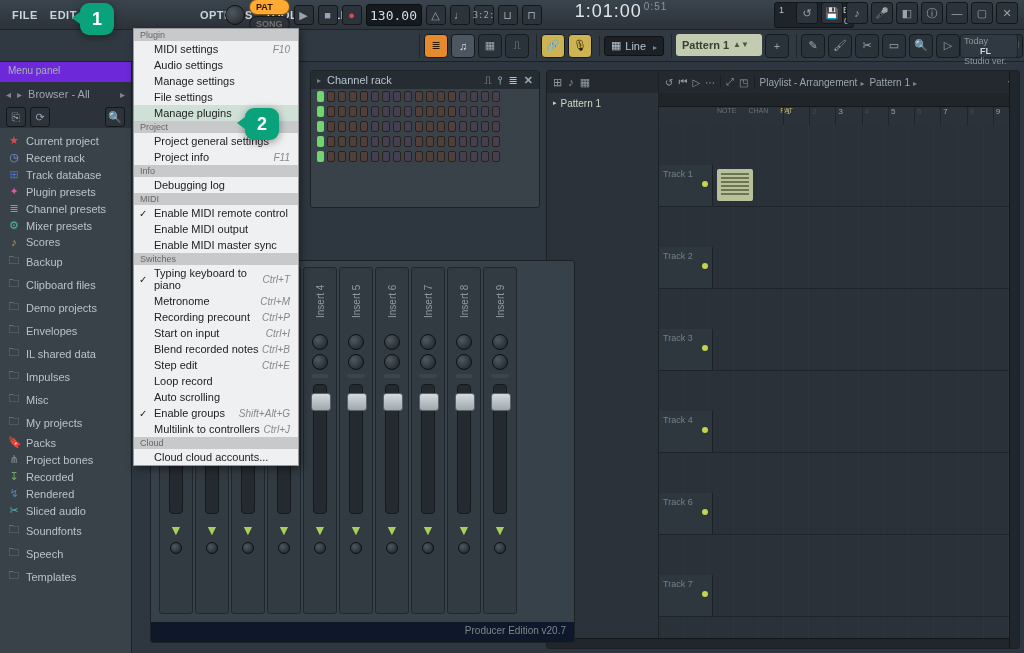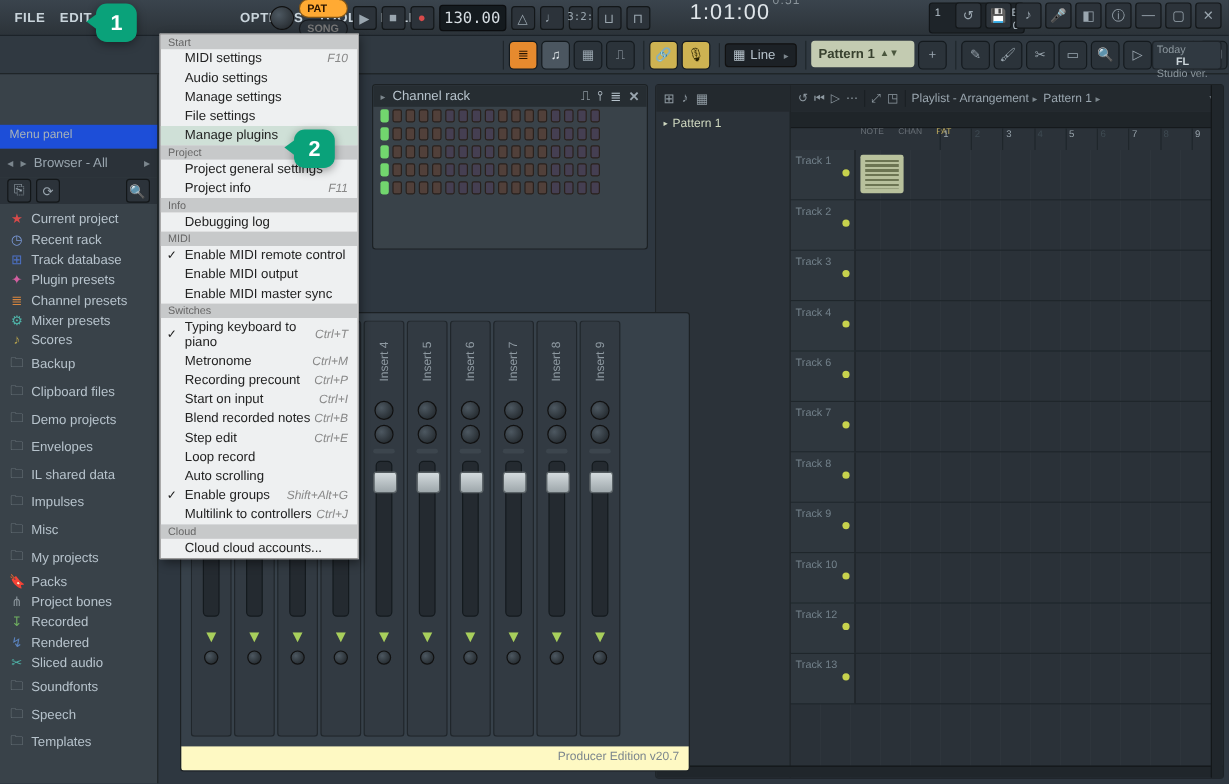--- a/index.html
+++ b/index.html
@@ -17,21 +17,21 @@
   #transport-cluster { position:absolute; top:0; left:225px; height:30px; display:flex; align-items:center; gap:4px;}
   .knob { width:20px;height:20px;border-radius:50%; background:radial-gradient(circle at 35% 35%,#4d5861,#202428); border:1px solid #111;}
   .pill { height:16px; padding:0 6px; border-radius:8px; font-size:9px; font-weight:700; display:inline-flex; align-items:center; border:1px solid rgba(0,0,0,.5); cursor:pointer;}
   .pill.pat { background:#ffaa33; color:#2a1500;}
   .pill.song { background:#2c333a; color:#777;}
   .tbtn { width:20px;height:20px; background:#2c333a; border:1px solid #131719; border-radius:3px; display:flex;align-items:center;justify-content:center; color:#9aa6af; font-size:11px; cursor:pointer;}
   .tbtn.rec { color:#d94b4b;}
 
   #bpm-box { width:56px;height:22px; background:#141a1e; border:1px solid #0b0d0f; border-radius:3px; color:#d6dde2; font-family:"Consolas",monospace; font-size:13px; display:flex; align-items:center; justify-content:center;}
 
-  #timecode { position:absolute; top:0; left:570px; width:100px; height:22px; display:flex; justify-content:center; color:#e0e6ea; font-family:"Consolas",monospace; font-size:18px; letter-spacing:1px;}
+  #timecode { position:absolute; top:0; left:570px; width:100px; height:22px; display:flex; align-items:center; justify-content:center; color:#e0e6ea; font-family:"Consolas",monospace; font-size:18px; letter-spacing:1px;}
   #timecode sub { font-size:10px; position:relative; top:-5px; left:2px; color:#8a949b;}
 
   #cpubox { position:absolute; top:2px; right:170px; height:26px; width:80px; background:#1e2429; border:1px solid #121619; border-radius:3px; color:#b7c3cc; font-size:9px; display:flex; flex-direction:column; justify-content:center; padding:2px 4px; gap:1px;}
   #cpubox .row { display:flex; justify-content:space-between;}
 
   #top-right-btns { position:absolute; top:2px; right:6px; display:flex; gap:3px;}
   #top-right-btns .tbtn { width:22px; height:22px;}
 
   
   #toolbar2 { position:absolute; top:30px; left:0; right:0; height:32px; background:#303941; border-bottom:1px solid #1c2124; display:flex; align-items:center; padding-left:8px; gap:3px;}
@@ -43,21 +43,21 @@
   .sqbtn.hl-yellow{ background:#ceb352; color:#2a2200;}
   #snap-line { width:60px;height:20px; background:#1c2126; border:1px solid #111; border-radius:3px; color:#b7c3cc; display:flex;align-items:center;justify-content:center; font-size:11px; gap:4px;}
   #pattern-select { width:86px; height:22px; background:#c3cbb1; color:#37402e; border-radius:3px; display:flex; align-items:center; padding:0 6px; font-weight:600; font-size:11px; gap:4px; cursor:pointer;}
   #pattern-select .tri{ font-size:8px; color:#4a563d;}
 
   #today-box { position:absolute; top:34px; right:6px; width:58px; height:24px; background:#303941; border:1px solid #1e2429; border-radius:3px; font-size:9px; padding:1px 3px; color:#8c979e; line-height:10px;}
   #today-box b { color:#cdd6db;margin-left:16px;}
 
   
   #browser { position:absolute; top:62px; left:0; width:132px; bottom:0; background:#394249; border-right:1px solid #1c2124; display:flex; flex-direction:column;}
-  #browser-hdr { height:20px; background:#1d4ed8; color:#a7b2b9; font-size:10px; padding:3px 8px;margin-top:42px;}
+  #browser-hdr { height:20px; background:#6d28d9; color:#a7b2b9; font-size:10px; padding:3px 8px;}
   #browser-search { height:24px; background:#2b3239; display:flex; align-items:center; padding:0 6px; gap:6px; color:#7b868d;}
   #browser-search .arrow{font-size:10px;}
   #browser-toolbar { height:22px; display:flex; gap:4px; align-items:center; padding:0 6px; background:#2b3239;}
   #browser-list { flex:1; overflow:auto; padding:4px 0;}
   .b-item { display:flex; align-items:center; gap:6px; padding:2px 8px; font-size:11px; cursor:pointer;}
   .b-icon { width:12px; text-align:center;}
   .c-star   { color:#d74a4a;}
   .c-clock  { color:#7a98d6;}
   .c-db     { color:#4d72c8;}
   .c-pink   { color:#d35fa0;}
@@ -92,38 +92,38 @@
   #mixer { position:absolute; top:260px; left:150px; width:425px; bottom:10px; background:#37414a; border:1px solid #1c2124; border-radius:3px; overflow:hidden; z-index:4;}
   #mixer-tracks { position:absolute; top:6px; left:8px; right:8px; bottom:28px; display:flex; gap:2px; overflow:hidden;}
   .mtrack { width:34px; background:#323a42; border:1px solid #20262b; border-radius:3px; display:flex; flex-direction:column; align-items:center; padding:4px 0; gap:4px;}
   .mname { writing-mode:vertical-rl; transform:rotate(180deg); font-size:10px; color:#8f9aa2; height:58px; text-align:center;}
   .mknob{ width:16px;height:16px;border-radius:50%; background:radial-gradient(circle at 35% 35%,#4d5861,#1b2024); border:1px solid #111;}
   .fader-slot { width:14px; height:130px; background:#242a30; border:1px solid #141a1e; border-radius:4px; position:relative; margin-top:2px;}
   .fader-cap { position:absolute; left:-3px; width:20px; height:18px; background:linear-gradient(#d4dbde,#9ea7ab); border-radius:3px; border:1px solid #5a6266;}
   .fader-cap.master { background:linear-gradient(#b8e05a,#7eaa2d);}
   .mtrack .arrow-down { color:#a8cf5c; font-size:14px; margin-top:4px;}
   .mpan { width:18px;height:4px; background:#3c454d; border-radius:2px;}
-  #mixer-footer { position:absolute; bottom:0; left:0; right:0; height:20px; background:#fef9c3; color:#7c868d; text-align:right; padding:3px 8px; font-size:10px;margin-top:40px;}
+  #mixer-footer { position:absolute; bottom:0; left:0; right:0; height:20px; background:#0f172a; color:#7c868d; text-align:right; padding:3px 8px; font-size:10px;margin-top:40px;}
 
   
   #playlist { position:absolute; top:70px; left:546px; right:4px; bottom:4px; background:#323b43; border:1px solid #1c2124; border-radius:3px; z-index:2; display:flex;}
   #pl-left { width:112px; background:#2b3239; border-right:1px solid #1c2124; display:flex; flex-direction:column;}
   #pl-left-hdr { height:22px; background:#23292e; display:flex; align-items:center; gap:6px; padding:0 6px; color:#8f9aa2;}
   #pl-pattern { height:20px; display:flex; align-items:center; gap:4px; padding:0 6px; color:#cfd8c0; font-size:10px;}
   #pl-pattern .tri{font-size:7px;}
   #pl-right { flex:1; display:flex; flex-direction:column;}
   #pl-toolbar { height:22px; background:#23292e; display:flex; align-items:center; gap:5px; padding:0 6px; color:#8f9aa2; font-size:10px;}
   #pl-toolbar .sep{width:1px;height:14px;background:#1a2024;}
   #pl-toolbar .crumb{color:#9aa6af;}
   #pl-timeline { height:18px; background:#2b3239; display:flex;}
   .pl-tick { flex:1; border-left:1px solid #1f262b; font-size:8px; color:#3e4a52; padding-left:2px;}
   .pl-tick.major { color:#97a3ab;}
   #pl-minimap { height:14px; background:#1f2529; border-bottom:1px solid #131719;}
   #pl-tracks { flex:1; background:#2a3138 repeating-linear-gradient(to right, transparent 0 24px, rgba(255,255,255,.018) 24px 25px); overflow:hidden;}
-  .pl-row { height:42px; border-bottom:1px solid #1f262b; display:flex;}
+  .pl-row { height:42px; border-bottom:1px solid #1f262b; display:flex;margin-top:40px;}
   .pl-row-hdr { width:54px; background:#2f373e; border-right:1px solid #1c2124; color:#72808a; font-size:9px; padding:4px 4px; position:relative;}
   .pl-led { position:absolute; right:4px; top:16px; width:6px; height:6px; border-radius:50%; background:#c7d24d;}
   .pl-clip { margin:4px 0 0 4px; width:36px; height:32px; background:#b8c19c; border-radius:2px; position:relative;}
   .pl-clip::after{content:""; position:absolute; inset:4px; background:repeating-linear-gradient(to bottom, #6c7552 0 2px, transparent 2px 4px);}
 
   
   .chev::after{content:"▸"; font-size:8px; margin-left:3px; color:#7c868d;}
 
   
   .sb-h { height:10px; background:#20262b; border-top:1px solid #131719; position:absolute; bottom:0; left:0; right:0;}
@@ -344,21 +344,21 @@
         <span>Speech</span>
       </div>
       <div class="b-item">
         <span class="b-icon c-folder">🗀</span>
         <span>Templates</span>
       </div>
     </div>
 </div>
 
 <div id="dropdown">
-    <div class="dd-sect">Start</div>
+    <div class="dd-sect">Plugin</div>
     <div class="dd-row">
       <span>MIDI settings</span>
       <span class="sc">F10</span>
     </div>
     <div class="dd-row">
       <span>Audio settings</span>
     </div>
     <div class="dd-row">
       <span>Manage settings</span>
     </div>

